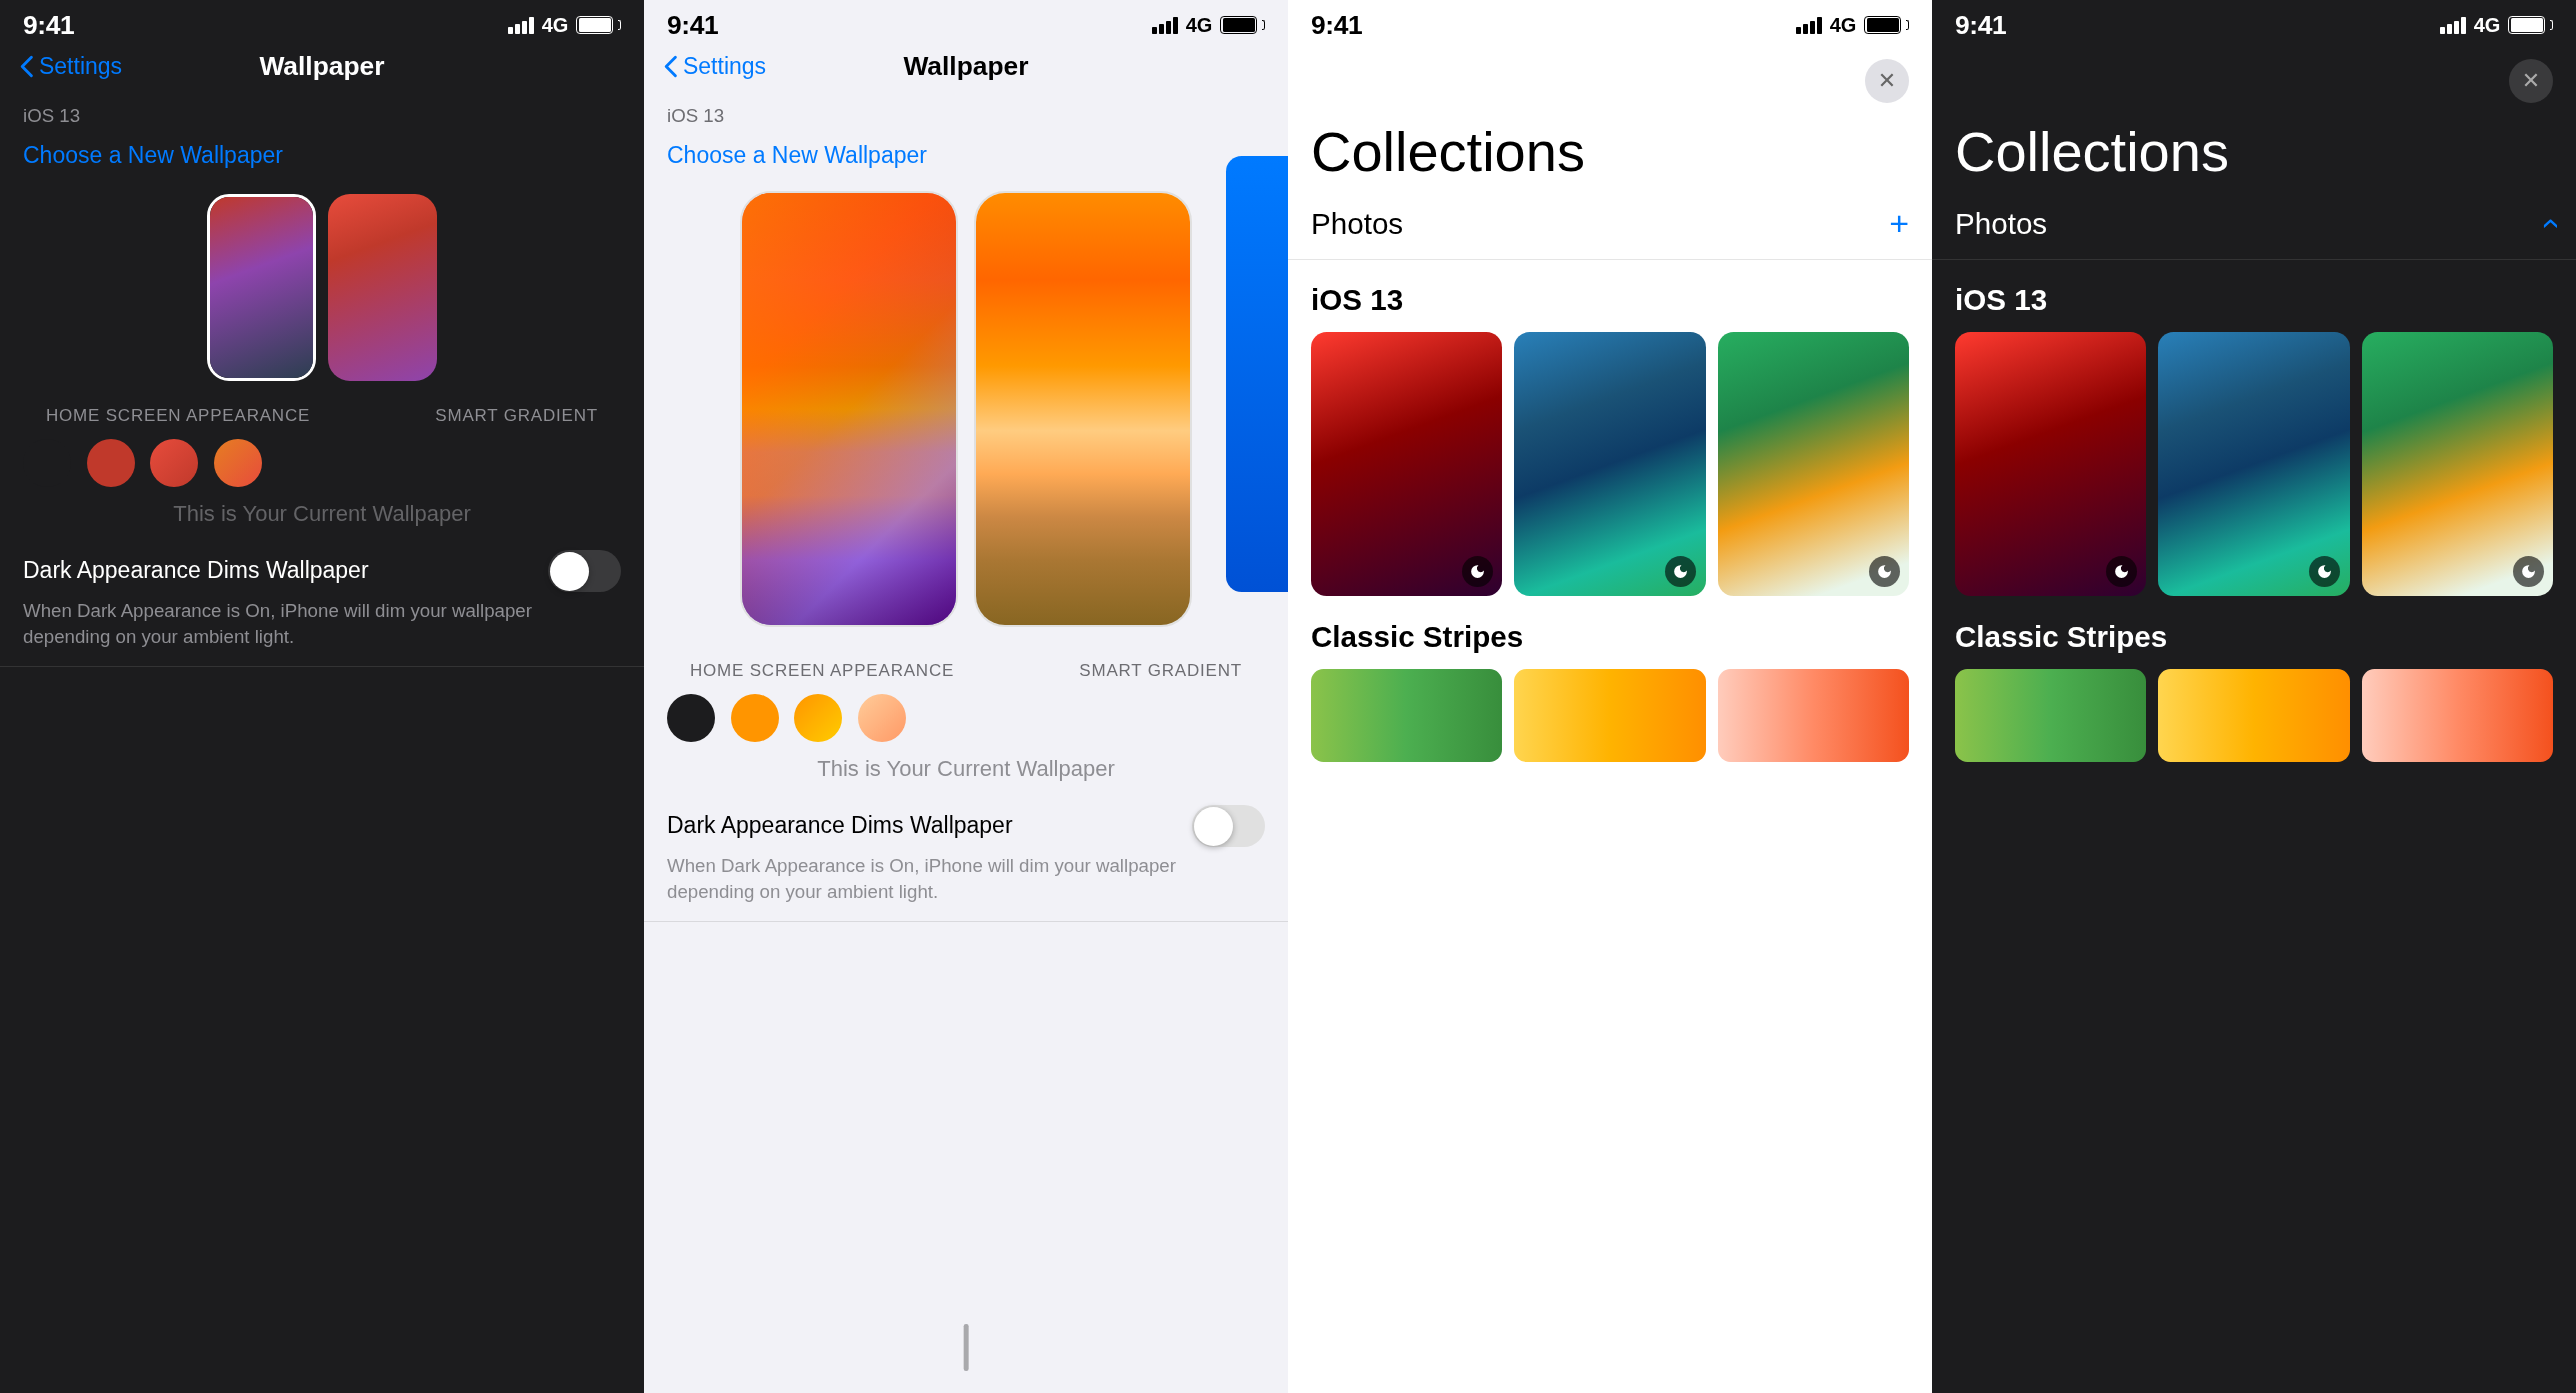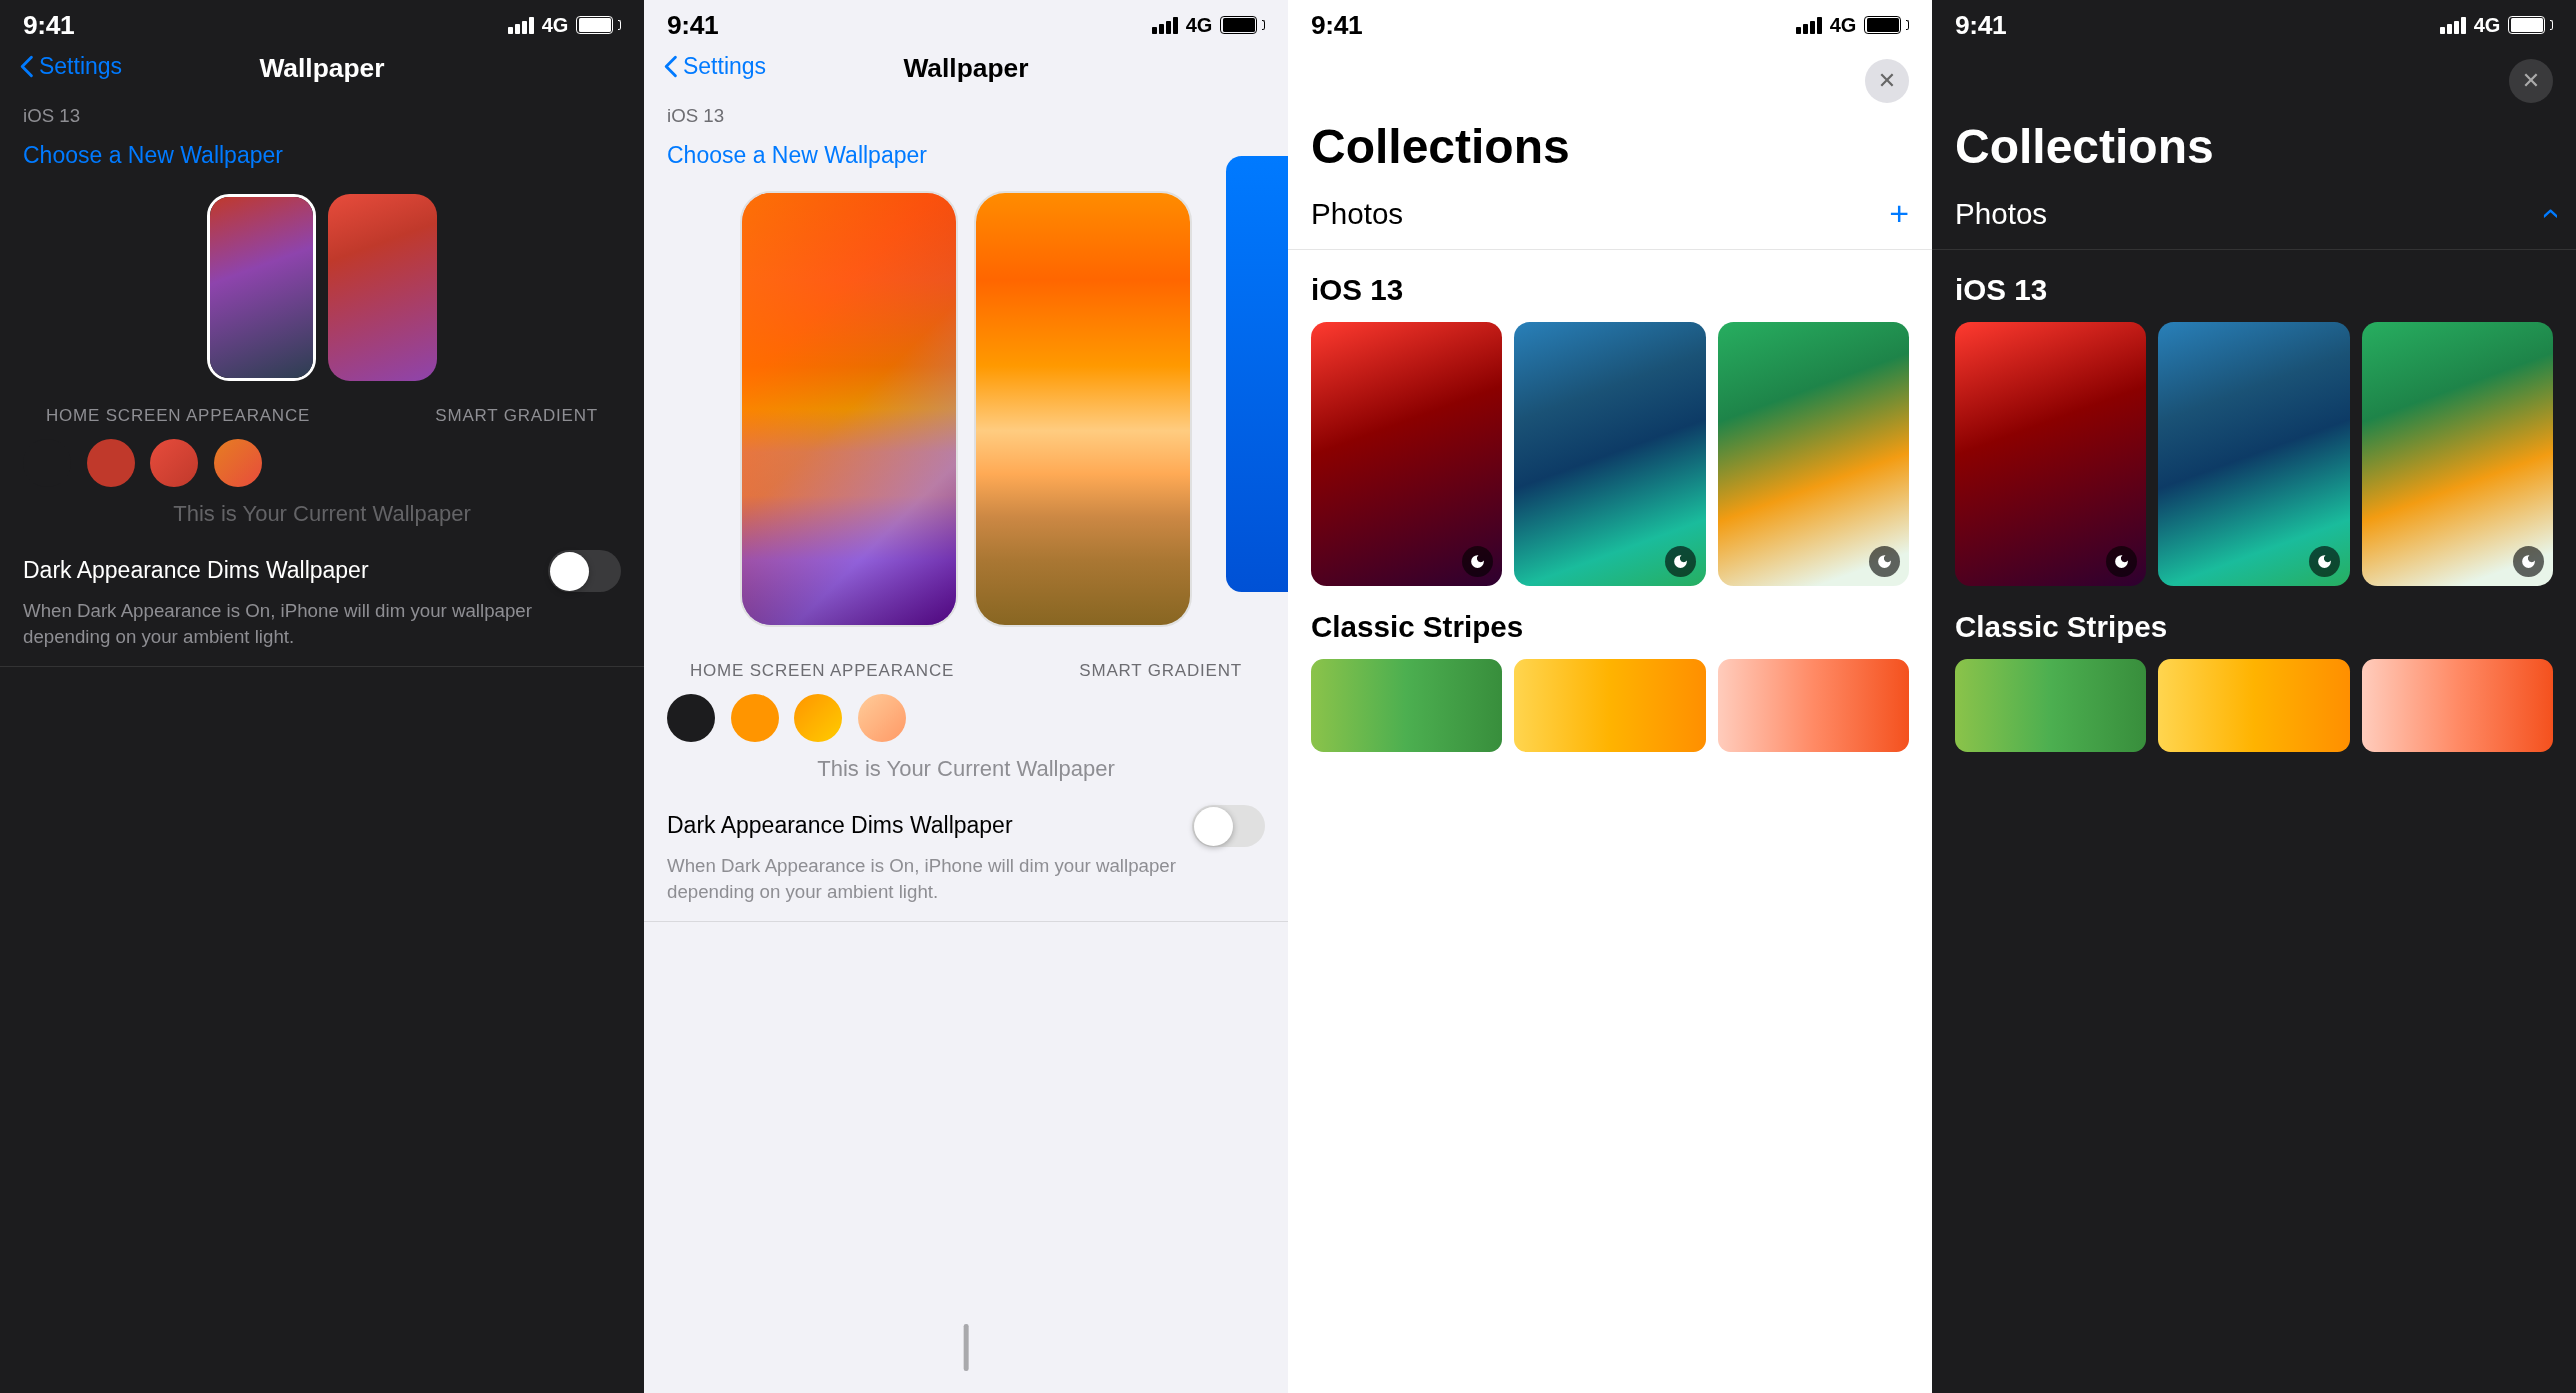--- a/index.html
+++ b/index.html
@@ -100,20 +100,21 @@
       height: 9.3px;
       border: 1.6px solid currentColor;
       border-left: none;
       border-radius: 0 2.3px 2.3px 0;
       margin-left: 1.6px;
     }
 
     
     .nav-bar {
       display: flex;
+      align-items: center;
       padding: 6.2px 18.7px 12.4px;
       position: relative;
     }
     .nav-back {
       display: flex;
       align-items: center;
       color: #007aff;
       font-size: 23px;
       gap: 4.7px;
       text-decoration: none;
@@ -324,22 +325,22 @@
     }
 
     
     .modal-header {
       padding: 12.4px 23px 7.8px;
       display: flex;
       justify-content: space-between;
       align-items: center;
     }
     .collections-title {
-      font-size: 48px;
-      font-weight: 700;
+      font-size: 56px;
+      font-weight: 400;
       padding: 7.8px 23px 4.7px;
     }
     .collections-title.dark { color: #fff; }
     .collections-title.light { color: #000; }
     .close-btn {
       width: 44px;
       height: 44px;
       border-radius: 50%;
       background: #e0e0e5;
       display: flex;

